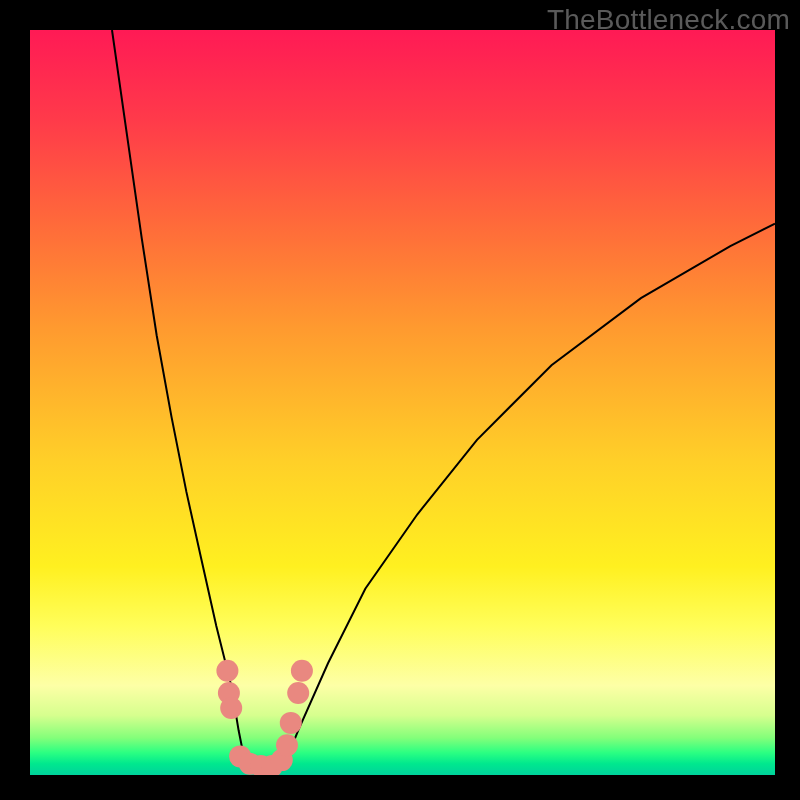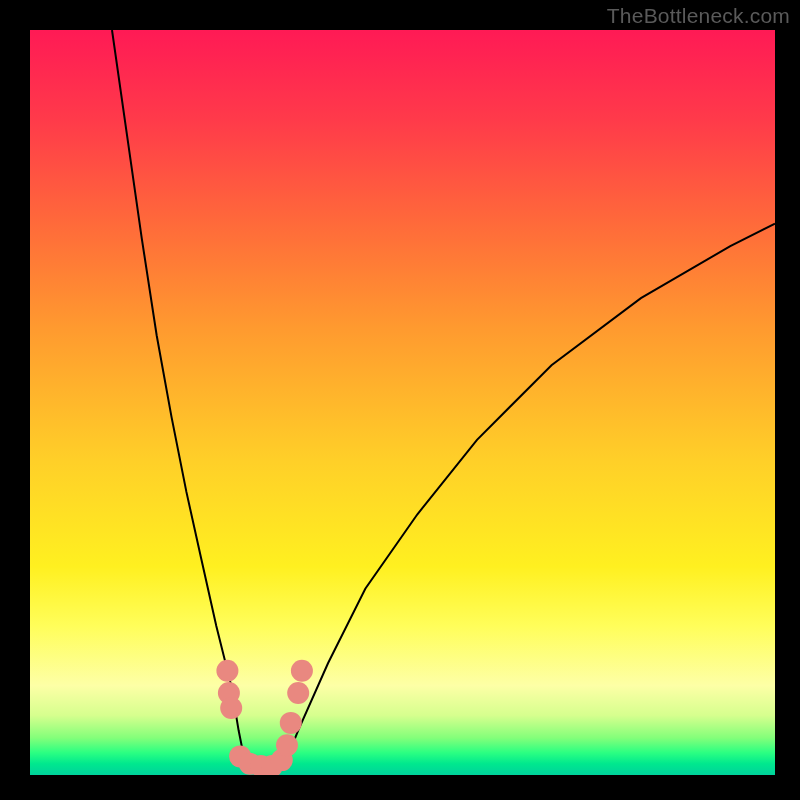--- a/index.html
+++ b/index.html
@@ -15,21 +15,21 @@
     position: relative;
     width: 800px;
     height: 800px;
     background: #000;
   }
   .watermark {
     position: absolute;
     top: 4px;
     right: 10px;
     color: #5a5a5a;
-    font-size: 21px;
+    font-size: 28px;
     letter-spacing: 0.2px;
     z-index: 10;
   }
   .plot-frame {
     position: absolute;
     left: 30px;
     top: 30px;
     width: 745px;
     height: 745px;
     overflow: hidden;

